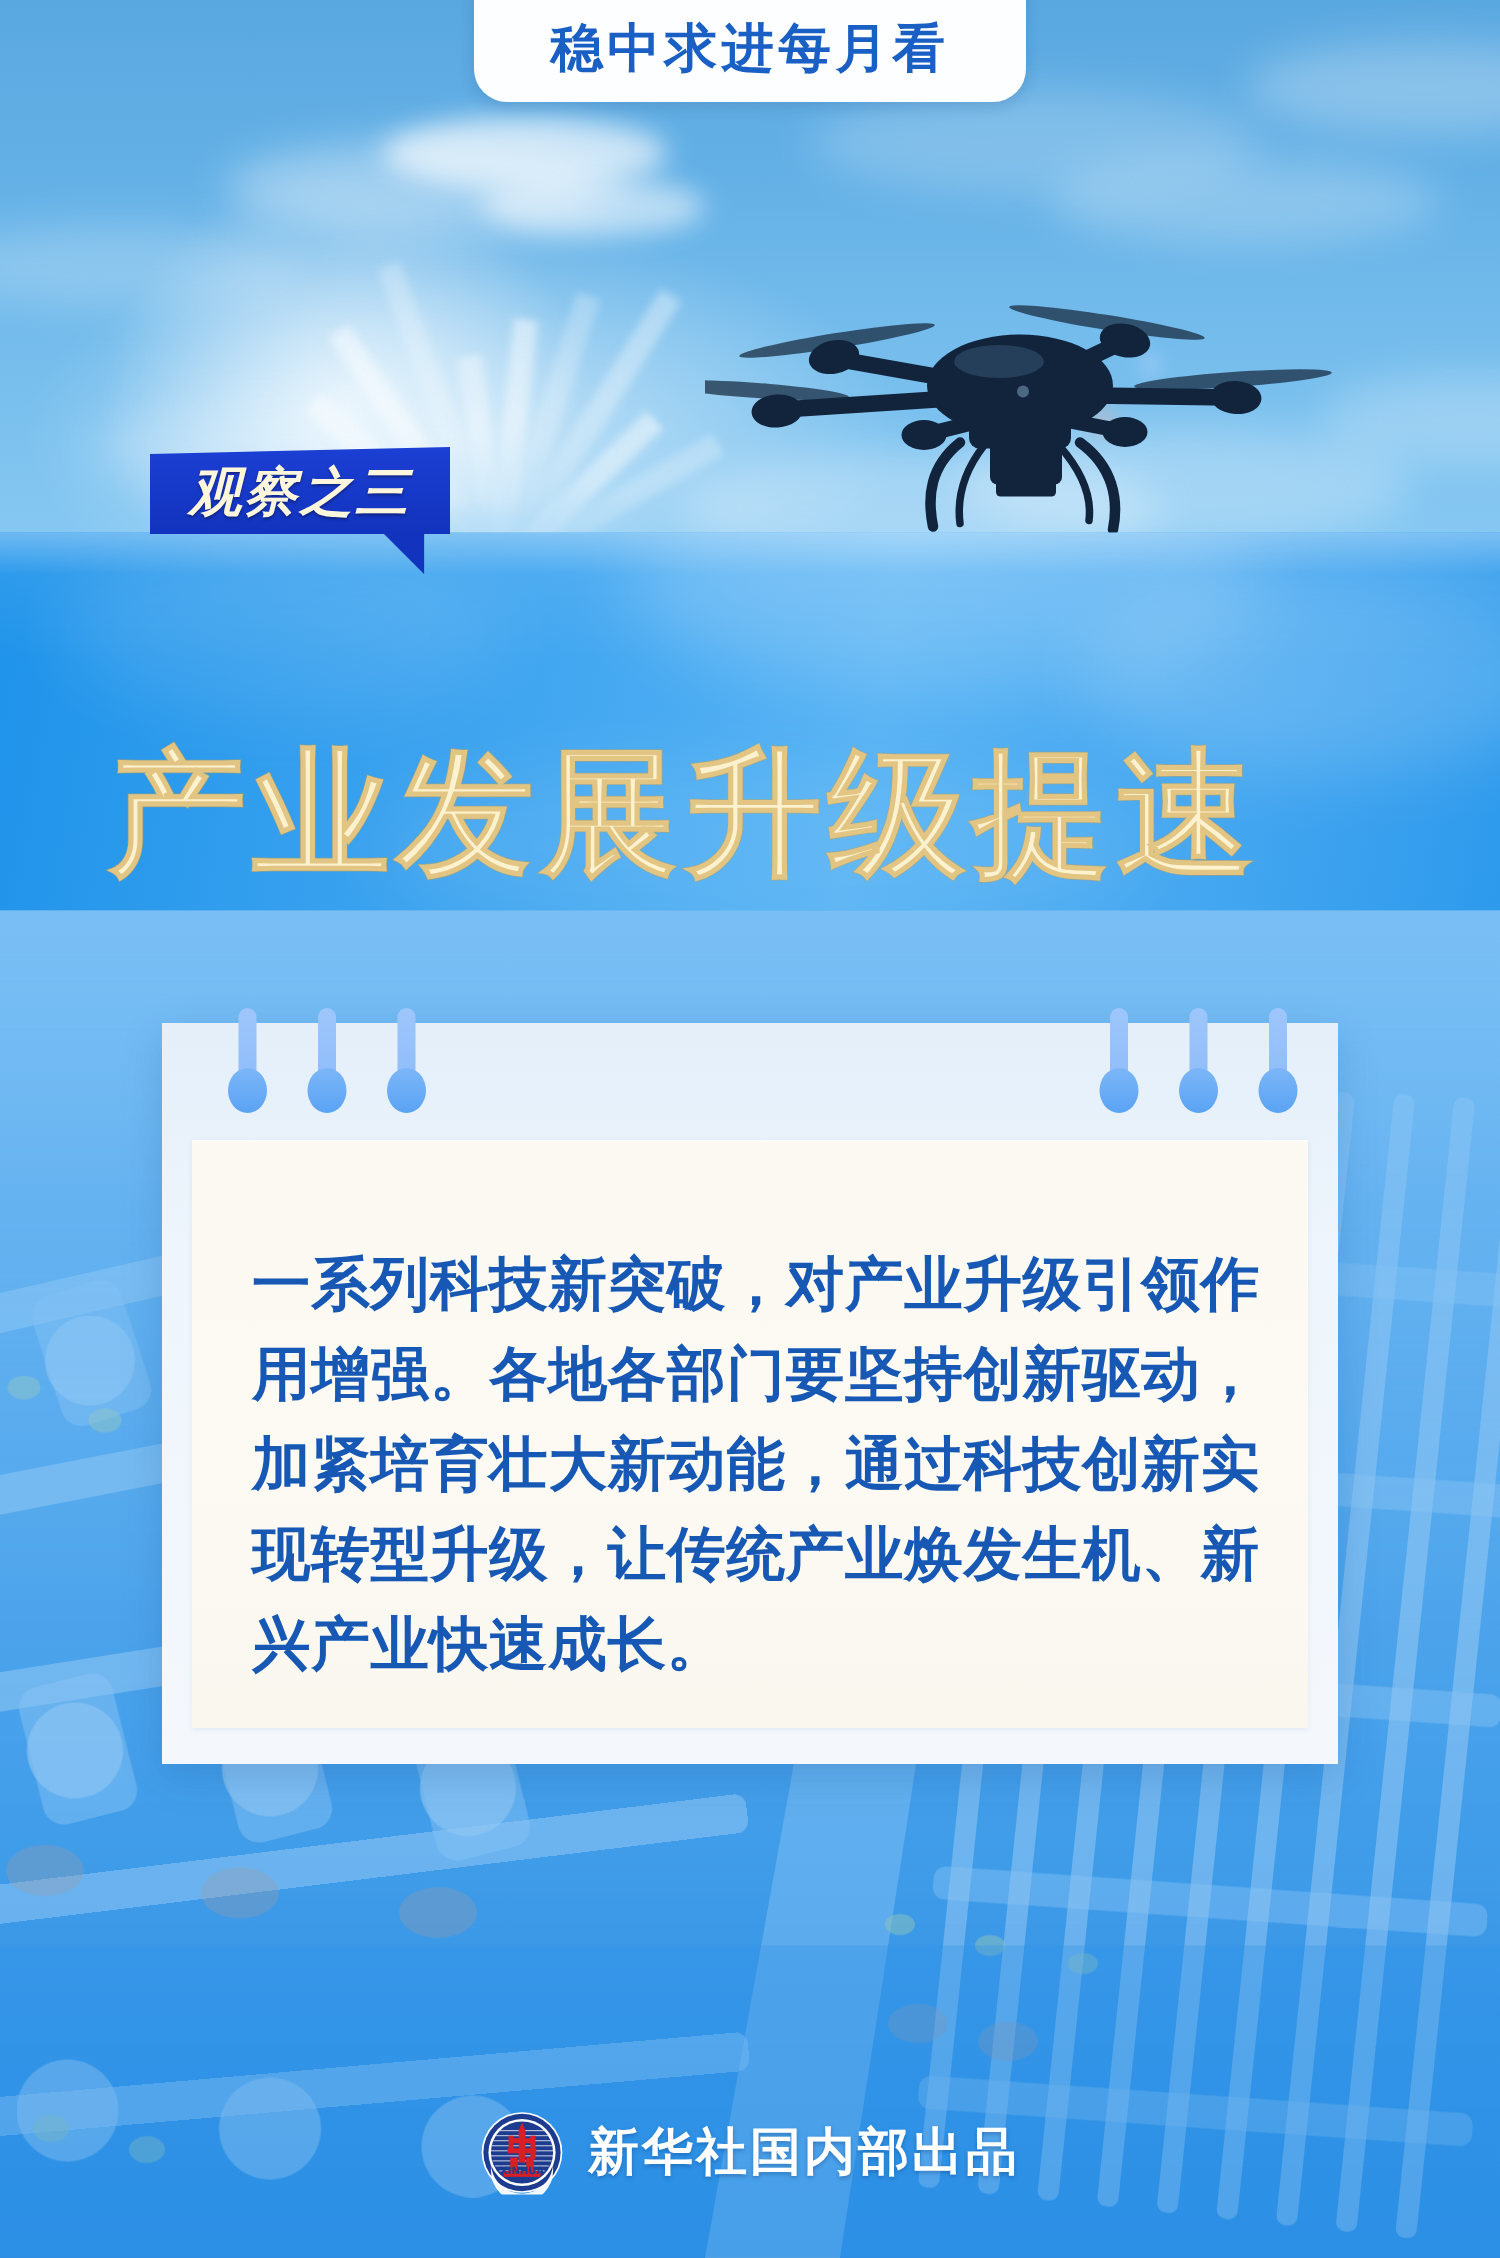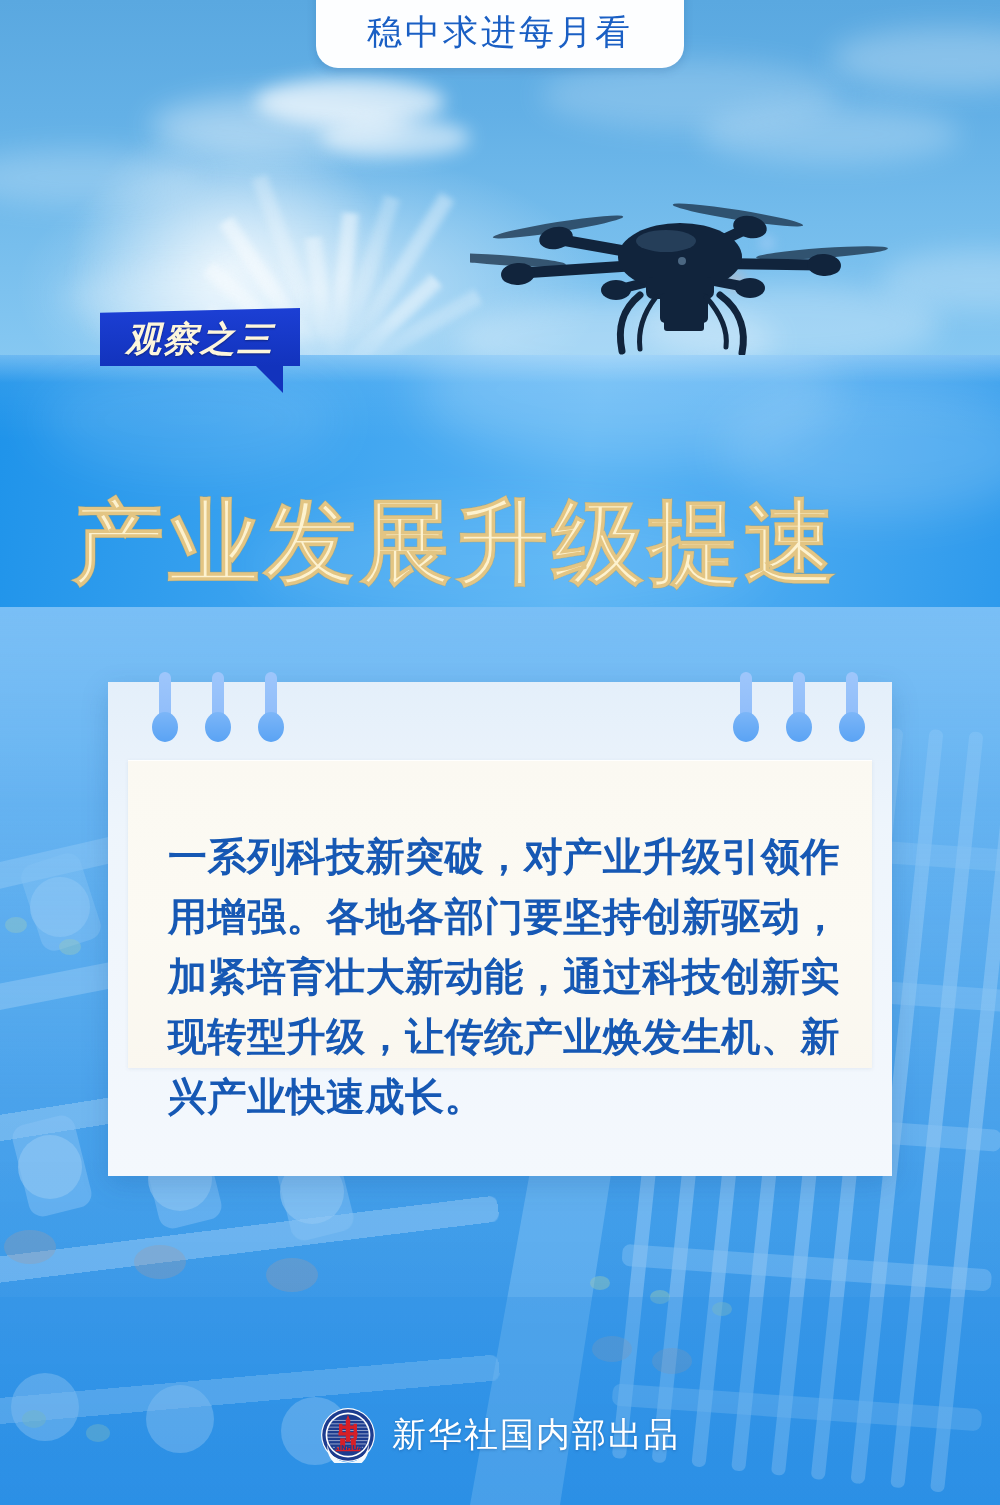--- a/index.html
+++ b/index.html
@@ -76,21 +76,21 @@
        3px 3px 0 #0d3f8f,
        5px 5px 0 #0b3madden,
        4px 5px 10px rgba(8,40,95,.70),
        0 0 2px rgba(255,255,255,.5);
     white-space:nowrap;
     -webkit-text-stroke:1px rgba(205,160,70,.55);
   }
 
   
   .obs-tag{
-    position:absolute;left:100px;top:308px;width:167px;height:68px;
+    position:absolute;left:100px;top:298px;width:167px;height:68px;
   }
   .obs-tag .body{
     position:absolute;left:0;top:0;width:200px;height:58px;
     background:linear-gradient(180deg,#1c3fd4 0%,#1233bd 100%);
     clip-path:polygon(0% 8%, 100% 0%, 100% 100%, 0% 100%);
     box-shadow:0 3px 7px rgba(10,30,90,.35);
   }
   .obs-tag .tail{
     position:absolute;left:155px;top:57px;width:28px;height:28px;
     background:#1233bd;
@@ -113,21 +113,21 @@
     position:absolute;left:316px;top:-22px;
     width:368px;height:90px;
     background:#fdfeff;
     border-radius:0 0 22px 22px;
     box-shadow:0 3px 10px rgba(10,50,110,.16);
     display:flex;align-items:flex-end;justify-content:center;
     padding-bottom:12px;
   }
   .pill span{
     font-family:"DejaVu Sans","Liberation Sans",sans-serif;
-    font-weight:400;font-size:35px;letter-spacing:3px;
+    font-weight:700;font-size:35px;letter-spacing:3px;
     color:#1a5fc4;
     white-space:nowrap;
   }
 
   
   .lower{
     position:absolute;left:0;top:607px;width:1000px;height:898px;
     overflow:hidden;
     background:linear-gradient(180deg,#7dc2f2 0%, #6fbbf0 16%, #4aa6ee 44%, #2f95e8 78%, #2b91e6 100%);
   }
@@ -138,21 +138,21 @@
     mix-blend-mode:normal;
   }
 
   
   .note{
     position:absolute;left:108px;top:682px;width:784px;height:494px;
     background:linear-gradient(180deg,#e4effa 0%,#eef5fc 30%,#f4f8fd 100%);
     box-shadow:0 8px 26px rgba(12,56,120,.18);
   }
   .note-inner{
-    position:absolute;left:20px;top:78px;width:744px;height:308px;
+    position:absolute;left:20px;top:78px;width:744px;height:392px;
     background:linear-gradient(180deg,#fbf9f2 0%,#fcfaf3 55%,#faf7ef 100%);
     box-shadow:inset 0 1px 0 rgba(255,255,255,.9), 0 1px 4px rgba(20,60,120,.08);
   }
   .note-text{
     position:absolute;left:40px;top:28px;width:672px;
     font-family:"DejaVu Sans","Liberation Sans",sans-serif;
     font-weight:700;
     font-size:39px;
     line-height:60px;
     letter-spacing:.5px;
@@ -175,21 +175,21 @@
   }
 
   
   .footer{
     position:absolute;left:0;top:1400px;width:1000px;height:70px;
     display:flex;align-items:center;justify-content:center;gap:16px;
   }
   .logo{width:56px;height:56px;flex:none;}
   .footer-text{
     font-family:"DejaVu Sans","Liberation Sans",sans-serif;
-    font-weight:400;font-size:34px;letter-spacing:2px;
+    font-weight:700;font-size:34px;letter-spacing:2px;
     color:#ffffff;
     text-shadow:0 1px 3px rgba(10,50,110,.35);
     white-space:nowrap;
   }
 </style>
 </head>
 <body>
 
 <div id="poster">
 

